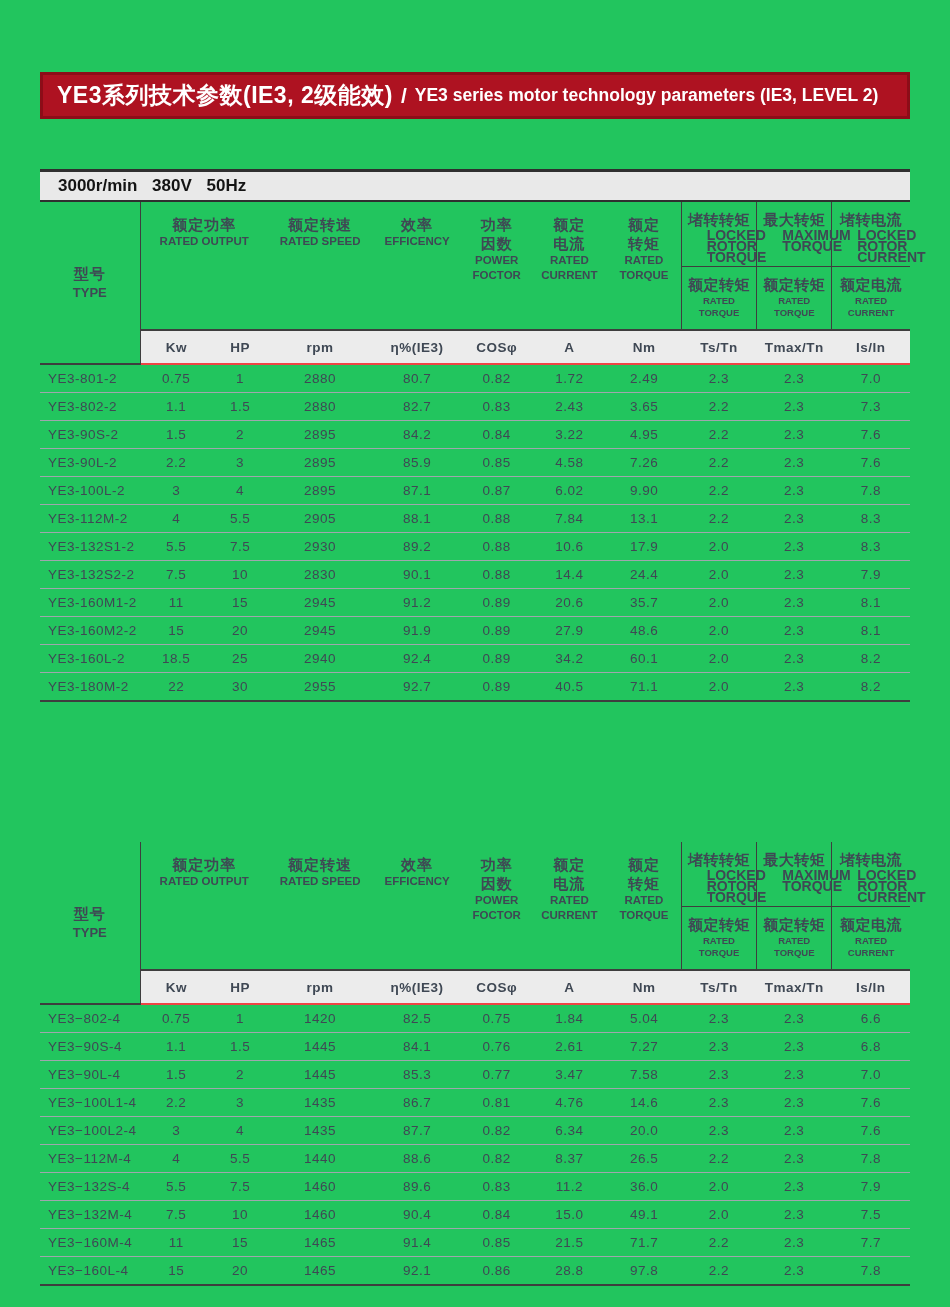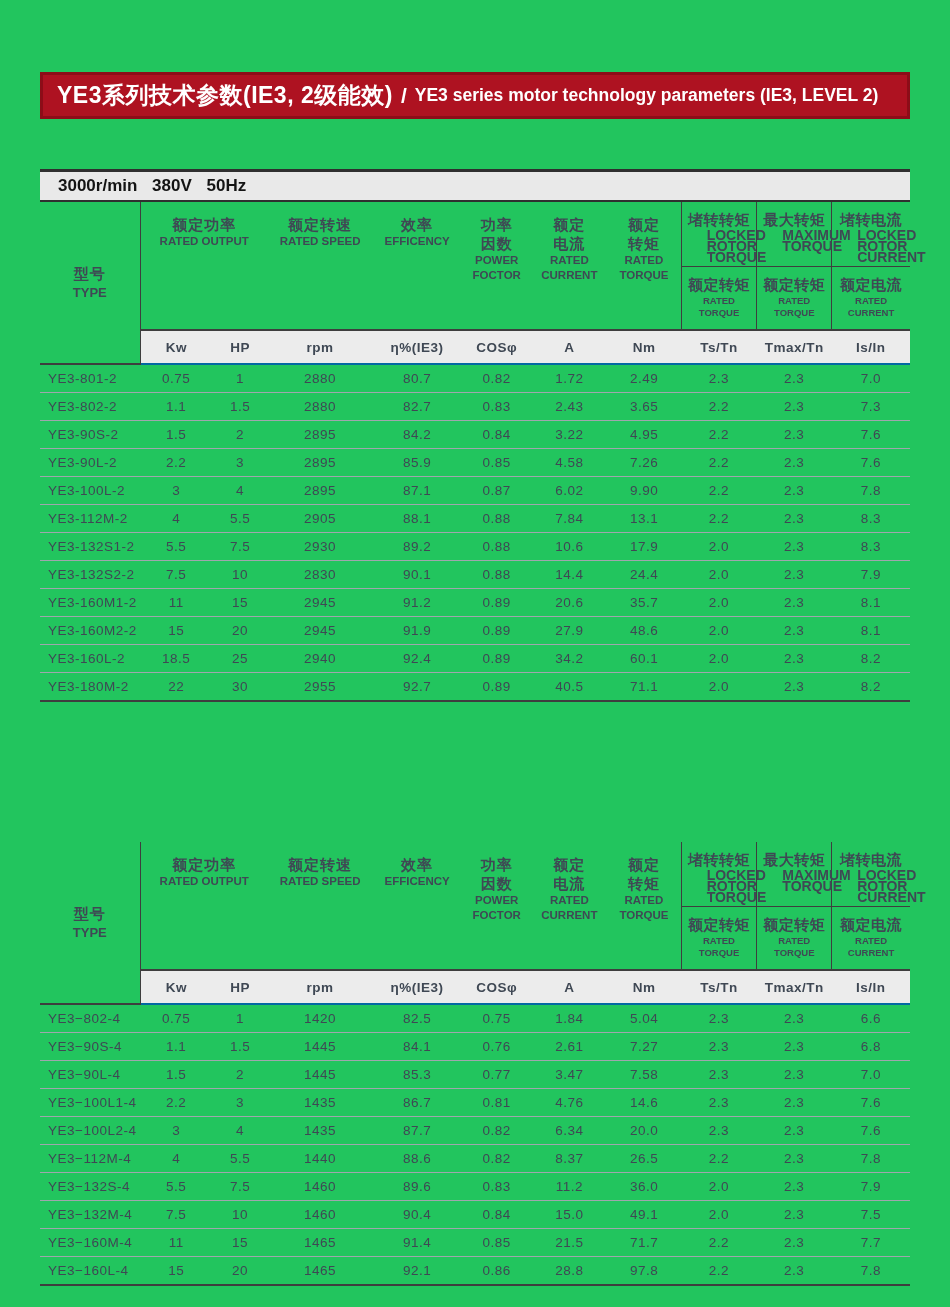--- a/index.html
+++ b/index.html
@@ -44,21 +44,21 @@
   tr.h2 th { height:53px;border-radius:11px; }
   
   th.ratio { border-left:1px solid #3e3e3e; vertical-align:top; padding-top:8px; text-align:center; }
   th.ratio-top { border-bottom:1px solid #3e3e3e; }
   th.ratio .zh { font-size:15px; letter-spacing:0.5px; display:block; line-height:20px; }
   th.ratio .en-l { font-size:14px; line-height:11px; display:block; text-align:left; padding-left:24px; letter-spacing:0; }
   th.ratio .en-c { font-size:9.5px; line-height:12px; display:block; text-align:center; letter-spacing:0; }
   
   tr.units th {
     background:#ececec; height:30px; font-size:13.5px; text-align:center;
-    border-top:2px solid #3e3e3e; border-bottom:2px solid #0369a1; letter-spacing:0.5px;
+    border-top:2px solid #3e3e3e; border-bottom:2px solid #ef4444; letter-spacing:0.5px;
   }
   
   table.spec tbody td {
     height:25px; font-size:13.5px; text-align:center; letter-spacing:0.5px;
     border-bottom:1px solid #a0a6ad; white-space:nowrap;
   }
   table.spec tbody td:first-child { text-align:left; padding-left:8px; }
   table.spec tbody tr:last-child td { border-bottom:2px solid #3e3e3e; }
 </style>
 </head>

